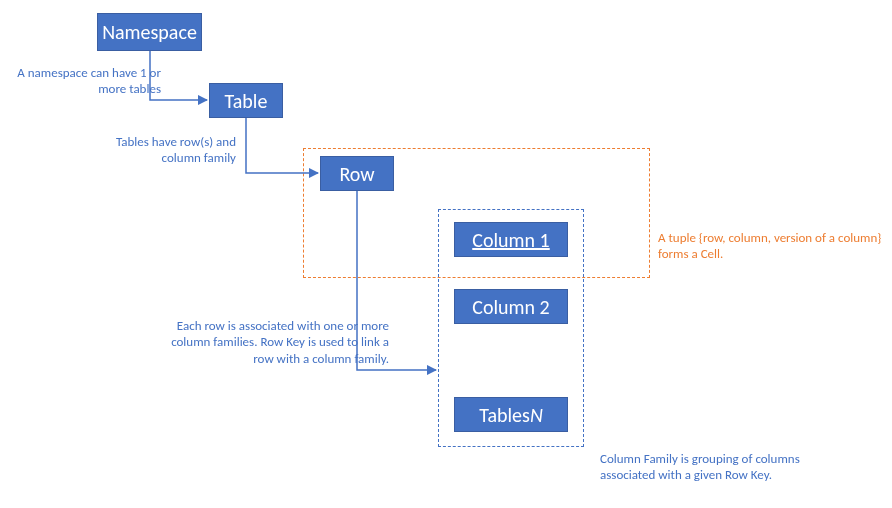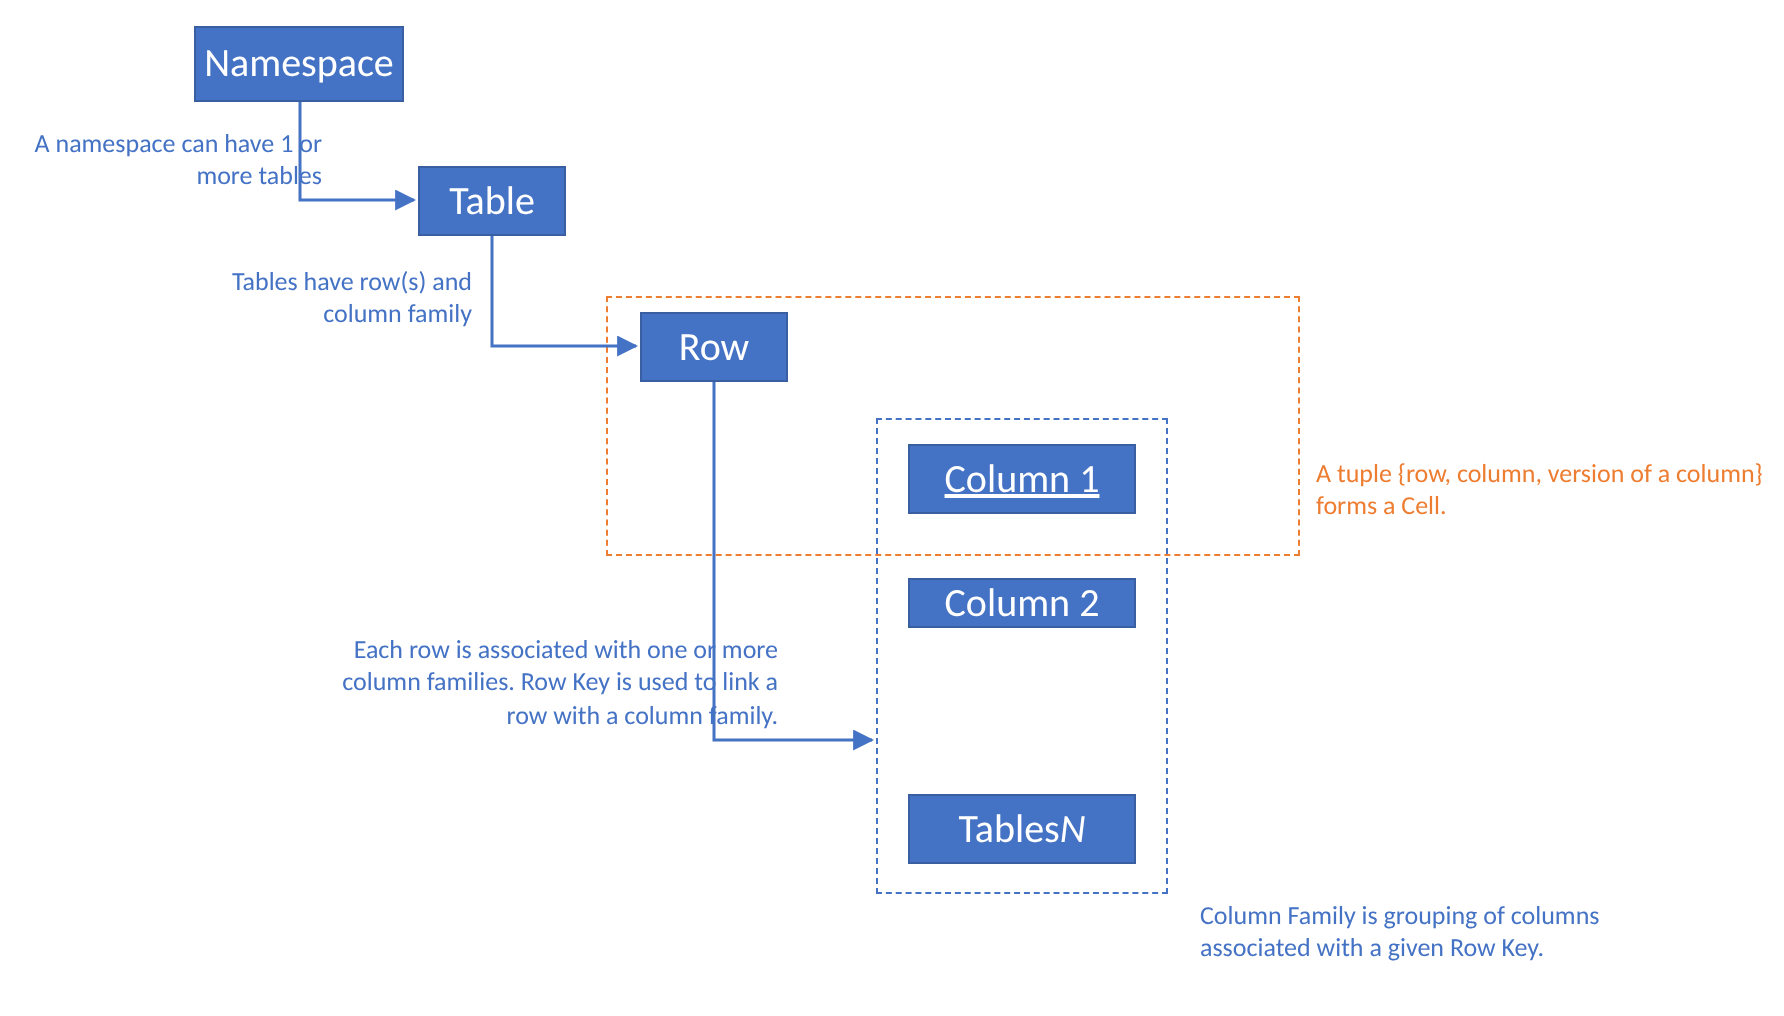--- a/index.html
+++ b/index.html
@@ -58,21 +58,21 @@
 </div>
 
 <div class="box" style="left:320px; top:156px; width:74px; height:35px;">
   <span>Row</span>
 </div>
 
 <div class="box" style="left:454px; top:222px; width:114px; height:35px;text-decoration:underline;">
   <span>Column 1</span>
 </div>
 
-<div class="box" style="left:454px; top:289px; width:114px; height:25px;">
+<div class="box" style="left:454px; top:289px; width:114px; height:35px;">
   <span>Column 2</span>
 </div>
 
 <div class="box" style="left:454px; top:397px; width:114px; height:35px;">
   <span>Tables </span>
   <span class="ital">N</span>
 </div>
 
 <div class="annot" style="left:3px; top:65px; width:158px;">A namespace can have 1 or more tables</div>
 

